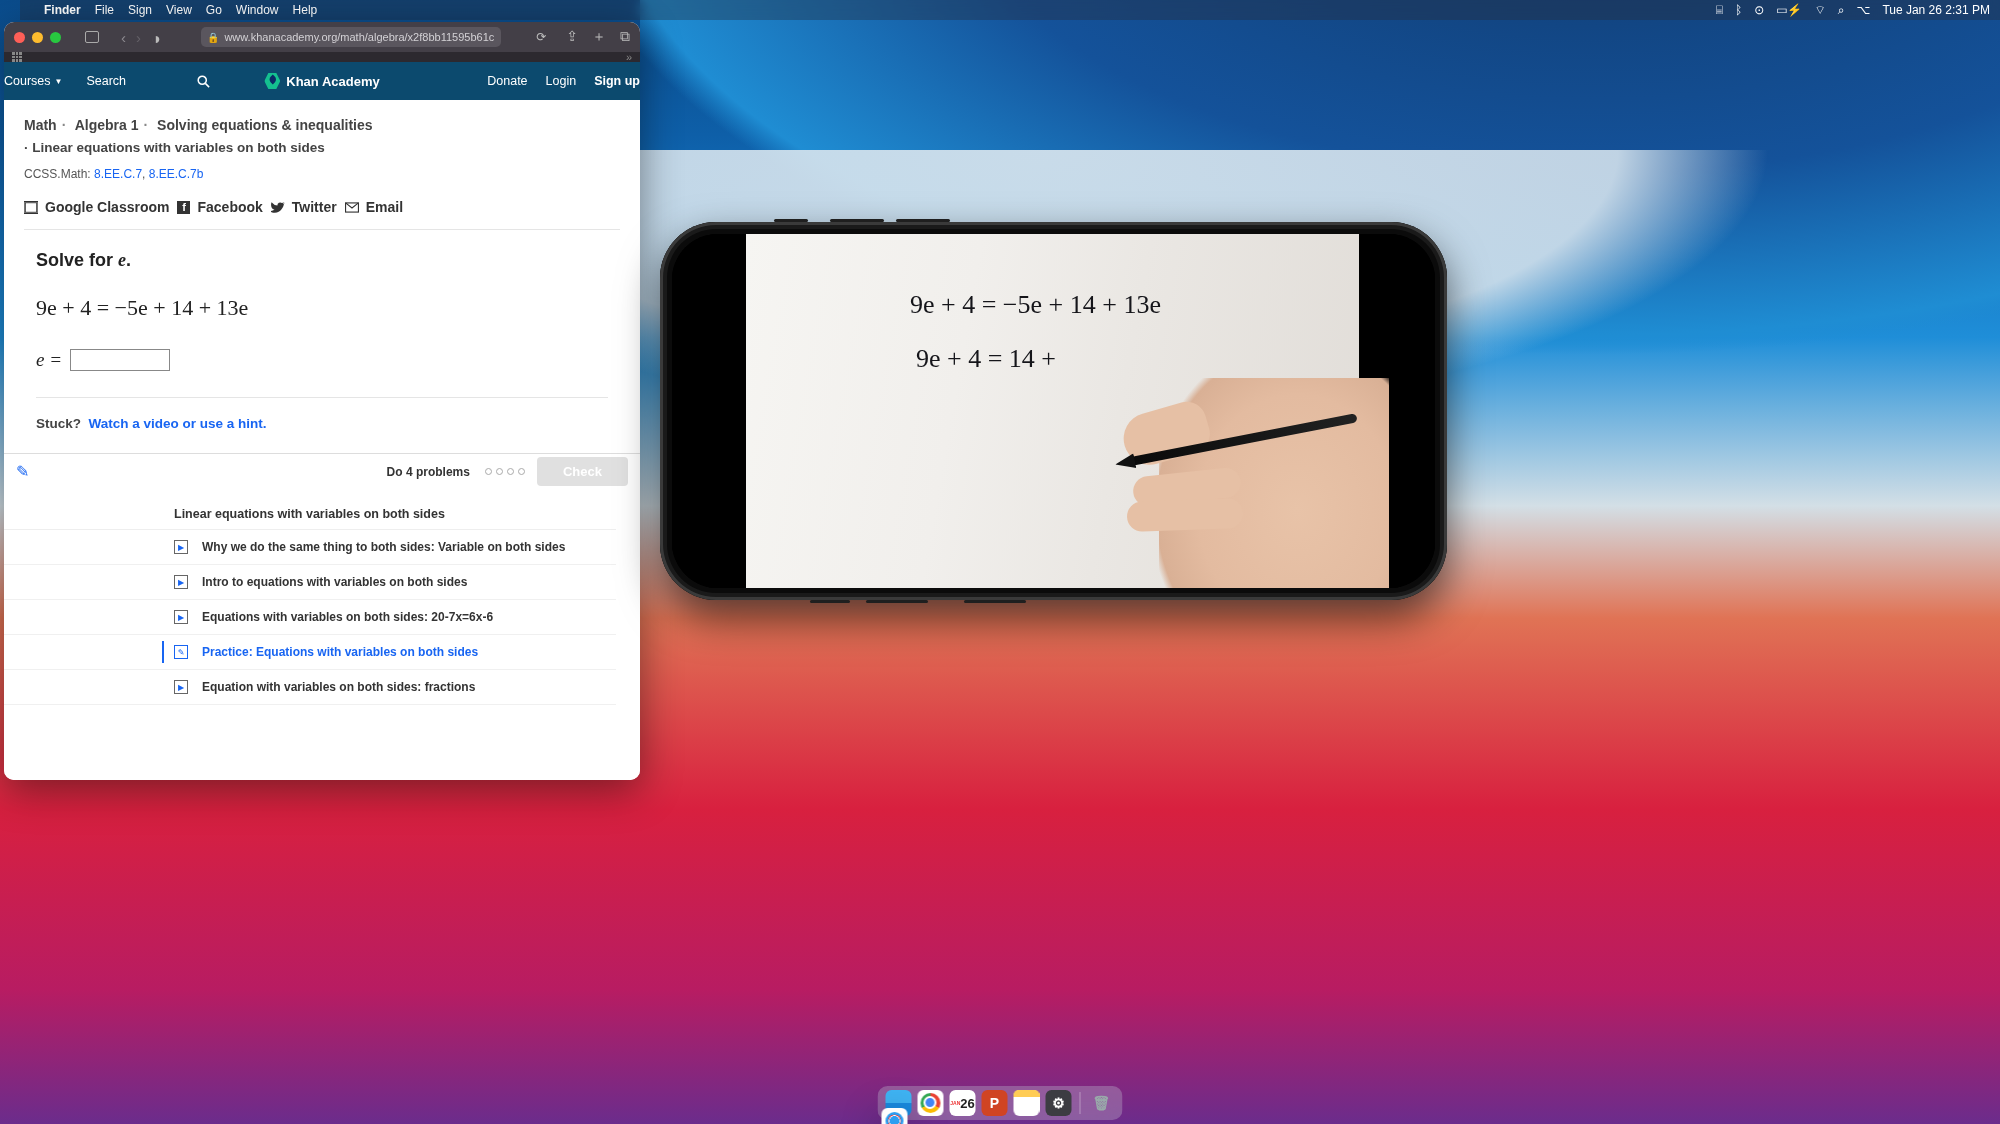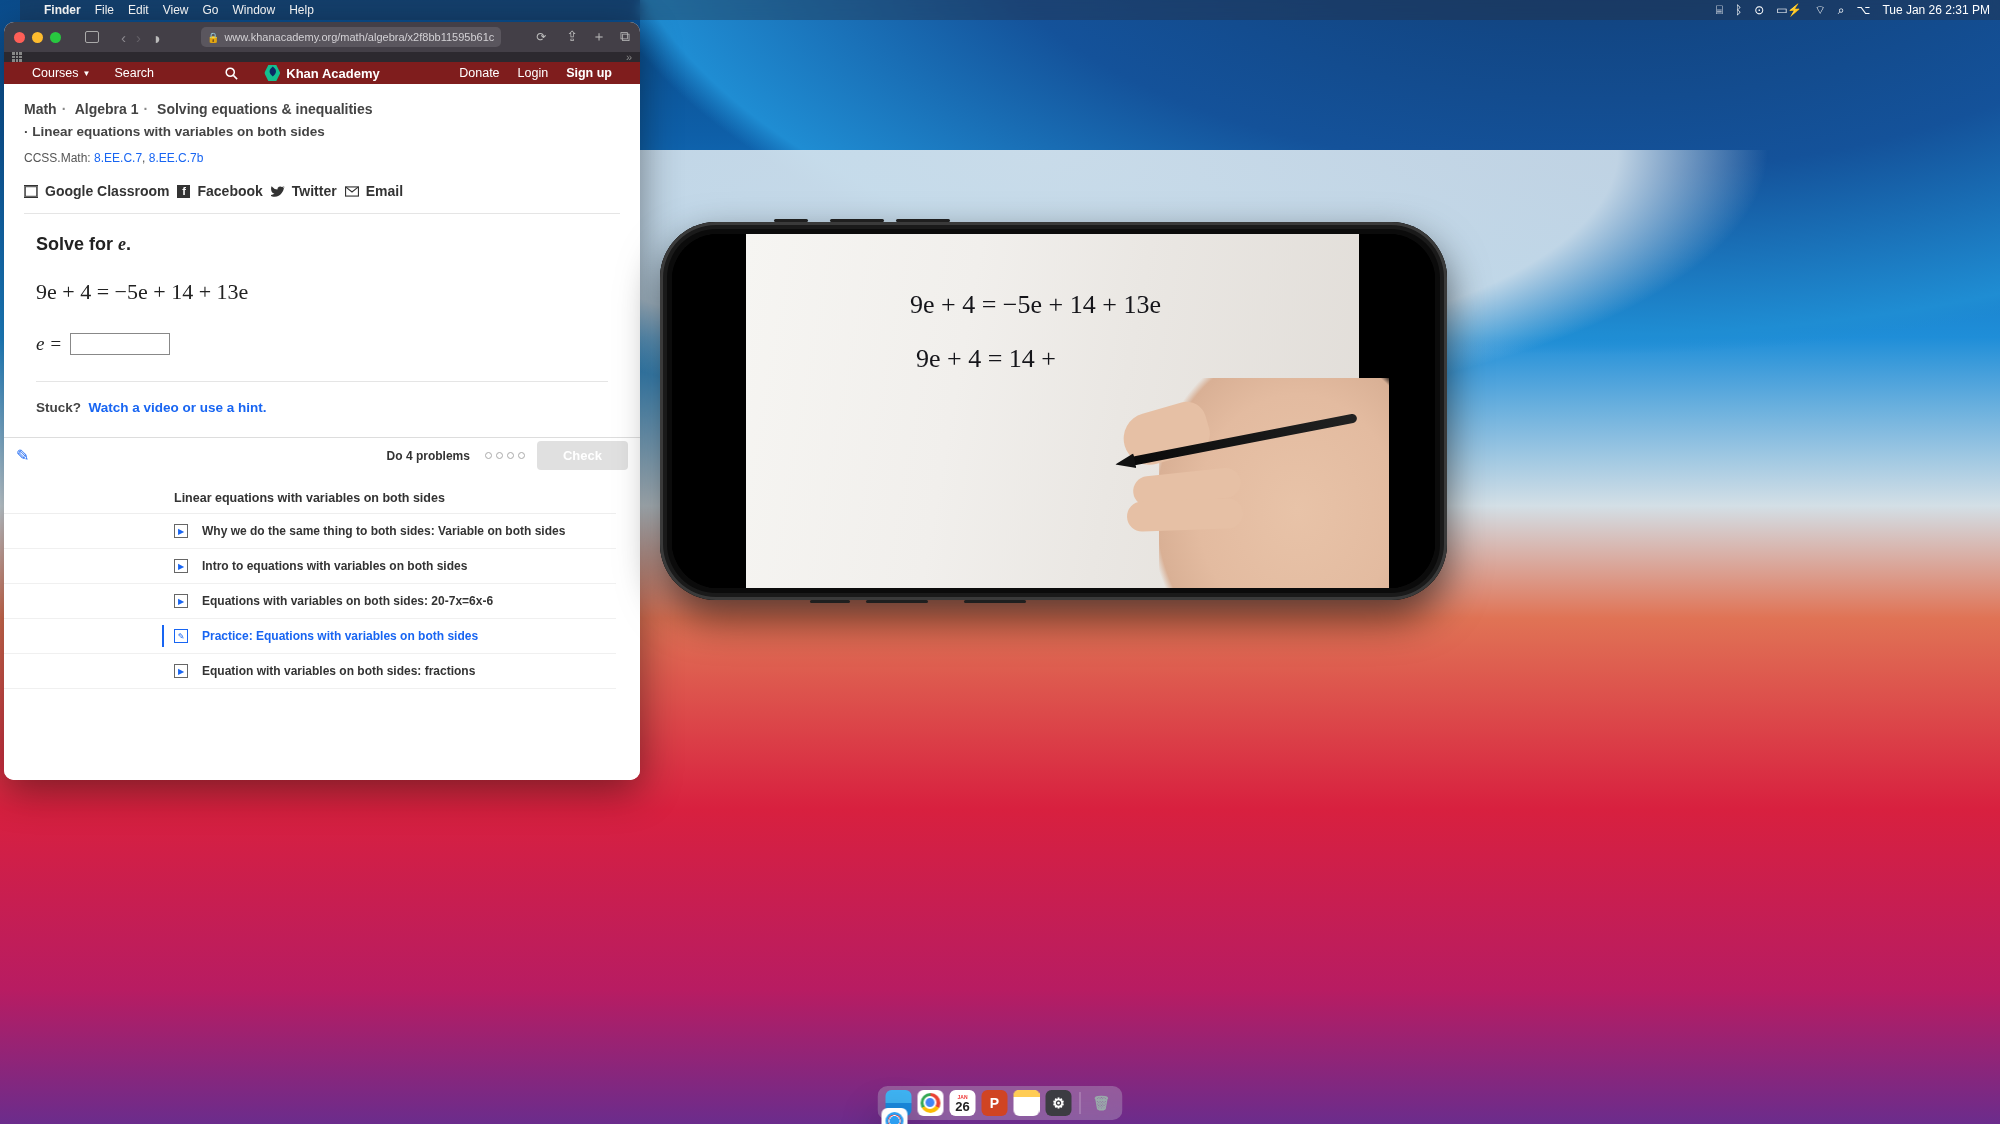--- a/index.html
+++ b/index.html
@@ -31,21 +31,21 @@
 .tl-url .lock{font-size:10px}
 .tl-shield{width:14px;height:14px;color:#bbb;margin-right:8px}
 .tl-urlwrap{display:flex;align-items:center;flex:1;justify-content:center;gap:10px}
 .tl-reload{color:#bbb;font-size:12px;margin-left:8px}
 .tl-right{display:flex;gap:14px;color:#bbb;font-size:14px;margin-left:10px}
 .sf-fav{height:10px;background:#2c292f;display:flex;align-items:center;padding:0 8px;justify-content:space-between}
 .sf-fav .grid{width:10px;height:10px;display:grid;grid-template-columns:repeat(3,2.5px);grid-template-rows:repeat(3,2.5px);gap:1px}
 .sf-fav .grid i{background:#888}
 .sf-fav .dbl{color:#888;font-size:11px}
 
-.khan-head{height:22px;background:#7f1d1d;display:flex;align-items:center;color:#fff;font-size:13px;padding:0 28px}
+.khan-head{height:38px;background:#0c4a6e;display:flex;align-items:center;color:#fff;font-size:13px;padding:0 0}
 .kh-left{display:flex;align-items:center;gap:14px}
 .kh-courses{display:flex;align-items:center;gap:4px;font-size:12.5px}
 .kh-courses .tri{font-size:8px}
 .kh-search{display:flex;align-items:center;gap:10px;margin-left:10px}
 .kh-search .txt{color:#fff;font-size:12.5px}
 .kh-search .mag{margin-left:60px}
 .kh-brand{position:absolute;left:50%;transform:translateX(-50%);display:flex;align-items:center;gap:6px;font-weight:700}
 .kh-brand .hex{width:16px;height:18px;background:#14bf8f;clip-path:polygon(25% 5%,75% 5%,100% 50%,75% 95%,25% 95%,0 50%);position:relative}
 .kh-brand .hex::after{content:"";position:absolute;width:7px;height:7px;background:#0a2a66;border-radius:0 60% 0 60%/0 60% 0 60%;top:4px;left:5px;transform:rotate(45deg)}
 .kh-right{margin-left:auto;display:flex;gap:18px;font-size:12.5px}
@@ -117,42 +117,42 @@
 
 .dock{position:absolute;bottom:4px;left:50%;transform:translateX(-50%);height:34px;background:rgba(200,200,210,.32);border-radius:10px;display:flex;align-items:center;padding:0 8px;gap:6px;backdrop-filter:blur(10px)}
 .dock .app{width:26px;height:26px;border-radius:6px;display:flex;align-items:center;justify-content:center;font-size:14px;color:#fff;font-weight:700}
 .dock .sep{width:1px;height:22px;background:rgba(255,255,255,.35);margin:0 2px}
 .app.finder{background:linear-gradient(180deg,#3fb4f4 50%,#1a8ae0 50%)}
 .app.safari{background:#fdfdfd}
 .app.safari::after{content:"";width:18px;height:18px;border-radius:50%;background:radial-gradient(circle,#2b9ef1 38%,#fff 40%,#fff 44%,#e33 46%,#e33 50%,#2b9ef1 52%);}
 .app.chrome{background:#fff;position:relative}
 .app.chrome::after{content:"";position:absolute;inset:3px;border-radius:50%;background:conic-gradient(#ea4335 0 120deg,#fbbc05 120deg 240deg,#34a853 240deg 360deg)}
 .app.chrome::before{content:"";position:absolute;width:9px;height:9px;background:#4285f4;border:2px solid #fff;border-radius:50%;top:6px;left:6px;z-index:1}
-.app.cal{background:#fff;flex-direction:column;padding-top:1px}
+.app.cal{background:#fff;padding-top:1px}
 .app.cal .m{font-size:5px;color:#e33;line-height:5px;font-weight:700}
 .app.cal .d{font-size:13px;color:#222;line-height:13px}
 .app.ppt{background:#d04423}
 .app.notes{background:#fff}
 .app.notes::before{content:"";width:100%;height:7px;background:#fc5;border-radius:5px 5px 0 0;position:absolute;top:0;left:0}
 .app.sys{background:#3c3c42}
 .app.trash{background:transparent;color:#9aa}
 svg{display:block}
 </style>
 </head>
 <body>
 
 <div class="wave1"></div>
 <div class="wave2"></div>
 
 <div class="menubar">
   <div class="left">
     <span class="apple"></span>
     <span class="bold">Finder</span>
     <span>File</span>
-    <span>Edit</span>
+    <span>Sign</span>
     <span>View</span>
     <span>Go</span>
     <span>Window</span>
     <span>Help</span>
   </div>
   <div class="right">
     <span>⌸</span>
     <span>ᛒ</span>
     <span>⊙</span>
     <span>▭⚡</span>

